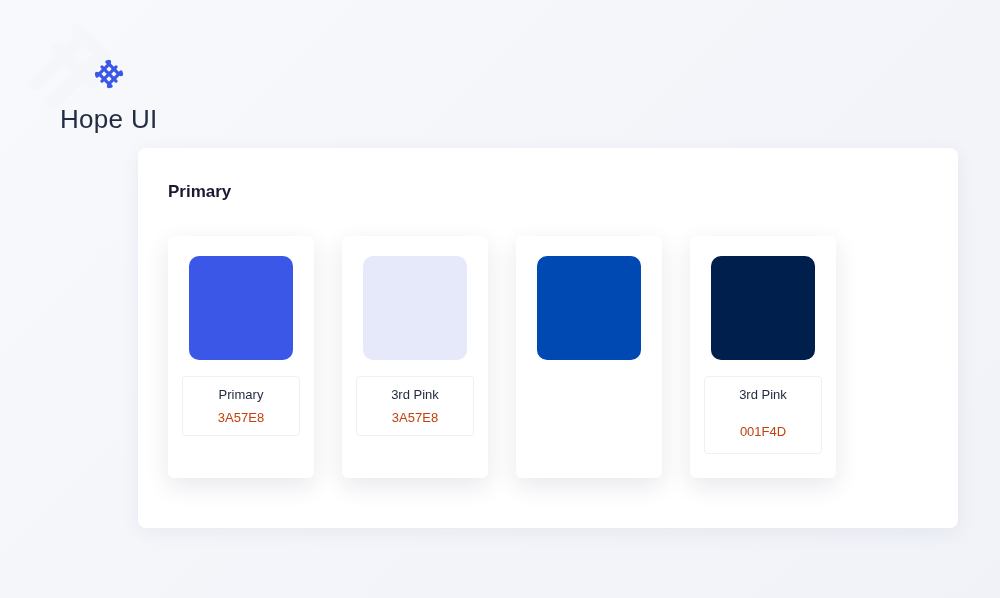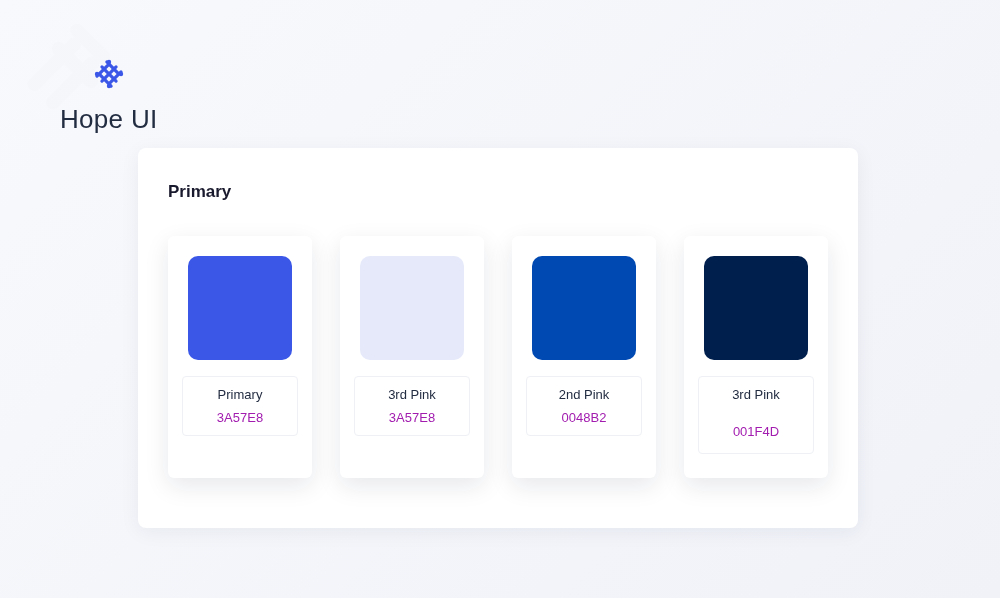--- a/index.html
+++ b/index.html
@@ -47,21 +47,21 @@
       font-size: 26px;
       font-weight: 400;
       color: #232d42;
       letter-spacing: 0.3px;
     }
 
     .panel {
       position: absolute;
       top: 148px;
       left: 138px;
-      width: 720px;
+      width: 820px;
       background: #ffffff;
       border-radius: 8px;
       box-shadow: 0 4px 20px rgba(20, 30, 60, 0.06);
       padding: 34px 30px 50px 30px;
       z-index: 1;
     }
 
     .section-title {
       font-size: 17px;
       font-weight: 600;
@@ -102,21 +102,21 @@
 
     .swatch-name {
       font-size: 13px;
       color: #232d42;
       font-weight: 400;
       margin-bottom: 8px;
     }
 
     .swatch-hex {
       font-size: 13px;
-      color: #a21caf;
+      color: #c2410c;
       font-weight: 400;
     }
 
     .swatch-card.tall {
       padding-bottom: 24px;
     }
 
     .swatch-card.tall .swatch-info {
       padding-bottom: 14px;
     }
@@ -177,24 +177,20 @@
     <div class="swatch-card">
       <div class="swatch-color" style="background:#E5E9FA"></div>
       <div class="swatch-info">
         <div class="swatch-name">3rd Pink</div>
         <div class="swatch-hex">3A57E8</div>
       </div>
     </div>
 
     <div class="swatch-card">
       <div class="swatch-color" style="background:#0048B2"></div>
-      <div class="swatch-info">
-        <div class="swatch-name">2nd Pink</div>
-        <div class="swatch-hex">0048B2</div>
-      </div>
     </div>
 
     <div class="swatch-card tall">
       <div class="swatch-color" style="background:#001F4D"></div>
       <div class="swatch-info">
         <div class="swatch-name">3rd Pink</div>
         <div class="swatch-hex">001F4D</div>
       </div>
     </div>
 

